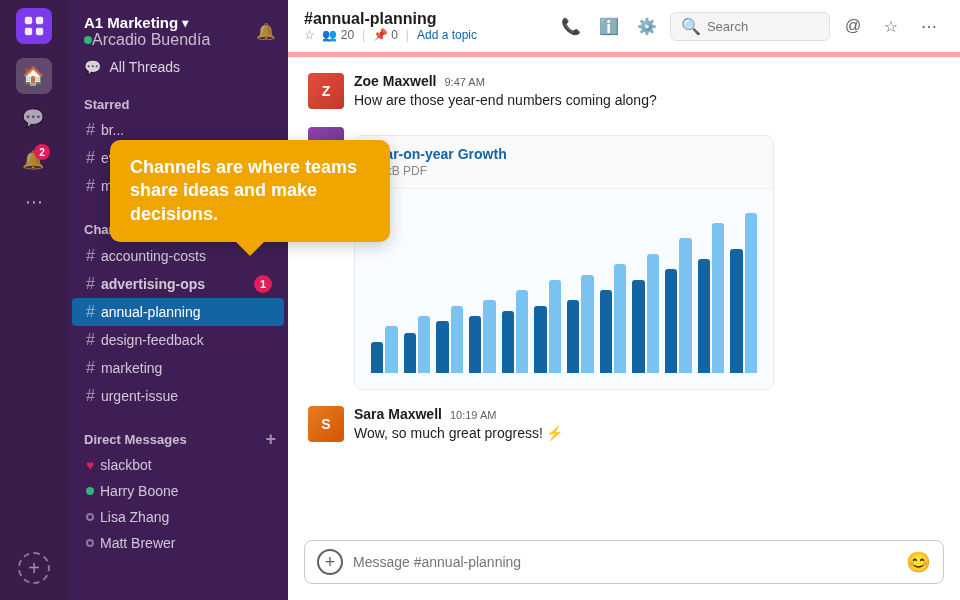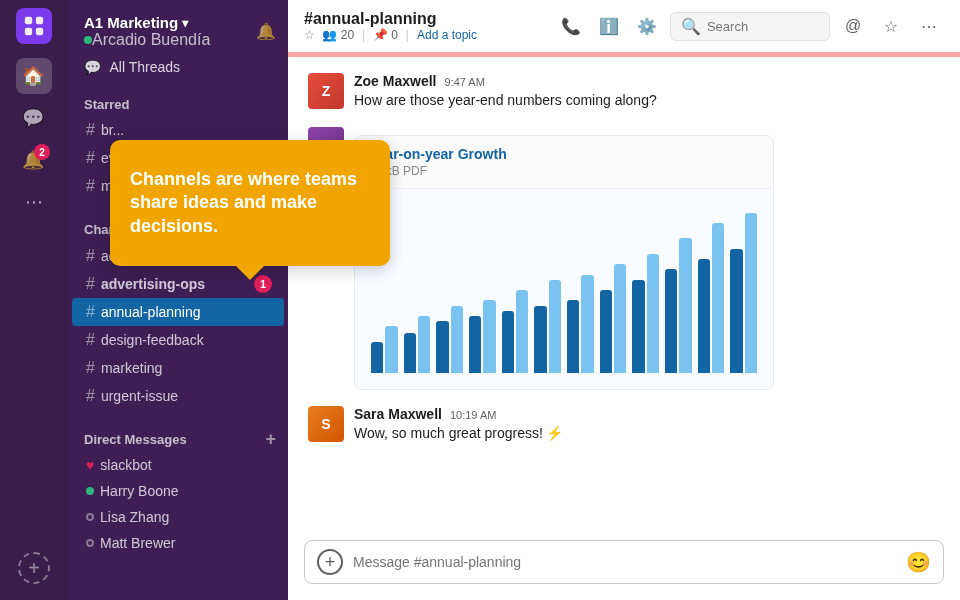--- a/index.html
+++ b/index.html
@@ -339,21 +339,21 @@
     
     .tooltip-overlay {
       position: absolute;
       left: 110px;
       top: 140px;
       z-index: 100;
     }
     .tooltip-box {
       background: #f0a500;
       color: white;
-      padding: 28px 20px;
+      padding: 16px 20px;
       border-radius: 10px;
       font-size: 18px;
       font-weight: 600;
       max-width: 280px;
       line-height: 1.3;
       position: relative;
       box-shadow: 0 4px 16px rgba(0,0,0,0.2);
     }
     .tooltip-arrow {
       position: absolute;

